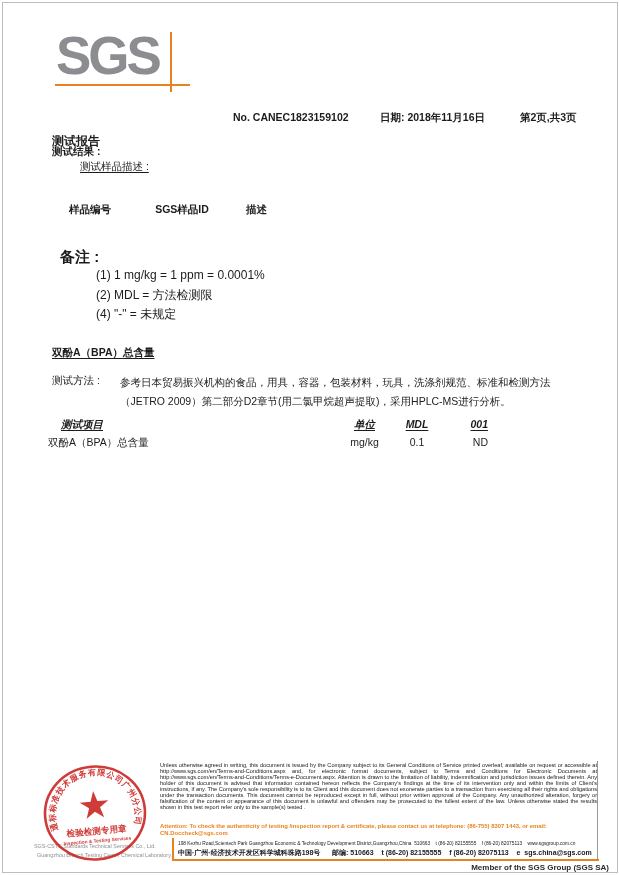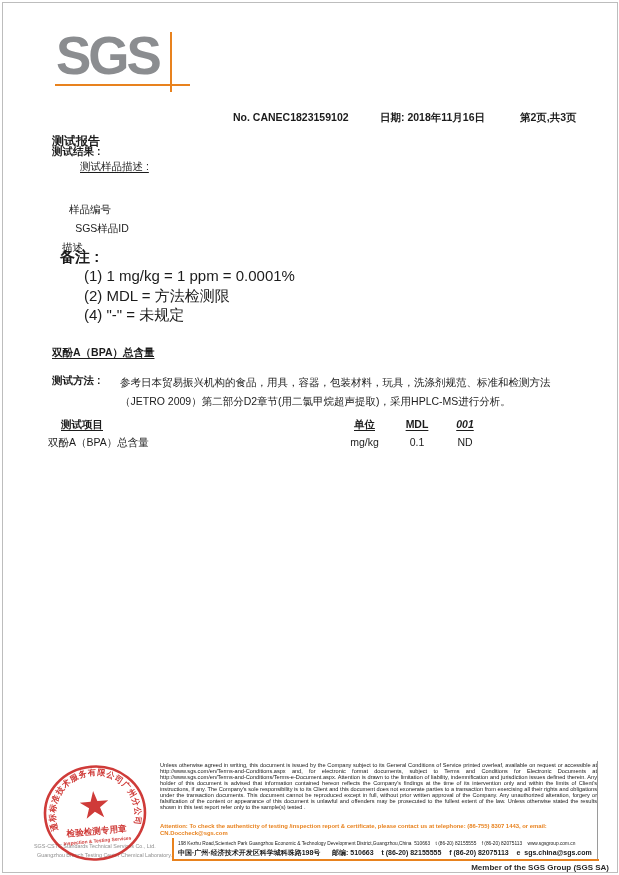--- a/index.html
+++ b/index.html
@@ -18,38 +18,38 @@
   .page-info { position:absolute; left:517px; top:108px; font-size:10.5px; font-weight:700; }
 
   .results-label { position:absolute; left:49px; top:142px; font-size:10.5px; font-weight:bold; }
   .sample-heading { position:absolute; left:49px; top:157px; font-size:10.5px; font-weight:normal; text-decoration:underline; text-underline-offset:2px;margin-left:28px; }
 
   .stable { position:absolute; left:47px; top:197px; font-size:10.5px; }
   .srow { display:flex; line-height:19px; }
   .sc1 { width:80px; text-align:center; }
   .sc2 { width:104px; text-align:center; }
   .sc3 { padding-left:12px; }
-  .shead { font-weight:normal;flex-direction:column; }
+  .shead { font-weight:bold; }
 
   .remarks-label { position:absolute; left:57px; top:245px; font-size:15px; font-weight:bold; }
-  .remarks { position:absolute; left:81px; top:263px; font-size:15px; }
+  .remarks { position:absolute; left:93px; top:263px; font-size:12px; }
   .remarks > div { line-height:19.5px; }
 
   .bpa-heading { position:absolute; left:49px; top:343px; font-size:10.5px; font-weight:bold; text-decoration:underline; text-underline-offset:2px; }
-  .method-label { position:absolute; left:49px; top:371px; font-size:10.5px; font-weight:bold; }
+  .method-label { position:absolute; left:49px; top:371px; font-size:10.5px; font-weight:normal; }
   .method-text { position:absolute; left:117px; top:370px; width:464px; font-size:10.5px; line-height:18.5px; }
 
   .rtable { position:absolute; left:42px; top:413px; width:452px; font-size:10.5px; }
   .rrow { display:flex; line-height:17.5px; }
   .rc-item { width:292px; padding-left:3px; }
   .rc-item.head { padding-left:16px; font-weight:bold; }
   .rc { width:55px; text-align:center; }
   .rc-mdl { width:50px; text-align:center; }
-  .rc-001 { width:46px; text-align:center; }
-  .head-ul { text-decoration:underline; text-underline-offset:2px; font-weight:bold; }
+  .rc-001 { width:46px; text-align:right; }
+  .head-ul { text-decoration:underline; text-underline-offset:2px; font-weight:bold;font-style:italic; }
   .italic { font-style:italic; }
 
   
   .legal-text { position:absolute; left:157px; top:760px; width:437px; font-size:5.6px; line-height:5.95px; text-align:justify; color:#1a1a1a; }
   .attention-text { position:absolute; left:157px; top:820px; width:437px; font-size:5.9px; line-height:6.5px; font-weight:bold; color:#e8821e; }
   .footer-rvline { position:absolute; left:594px; top:758px; width:1px; height:99px; background:#9a9a9a; }
   .addr-vline { position:absolute; left:169px; top:835px; width:2px; height:22px; background:#e8821e; }
   .addr-en { position:absolute; left:175px; top:838px; width:420px; font-size:4.8px; white-space:pre; color:#1a1a1a; }
   .addr-cn { position:absolute; left:175px; top:845px; width:420px; font-size:7px; font-weight:bold; white-space:pre; color:#1a1a1a; }
   .footer-rule { position:absolute; left:169px; top:856px; width:427px; height:2px; background:#e8821e; }

